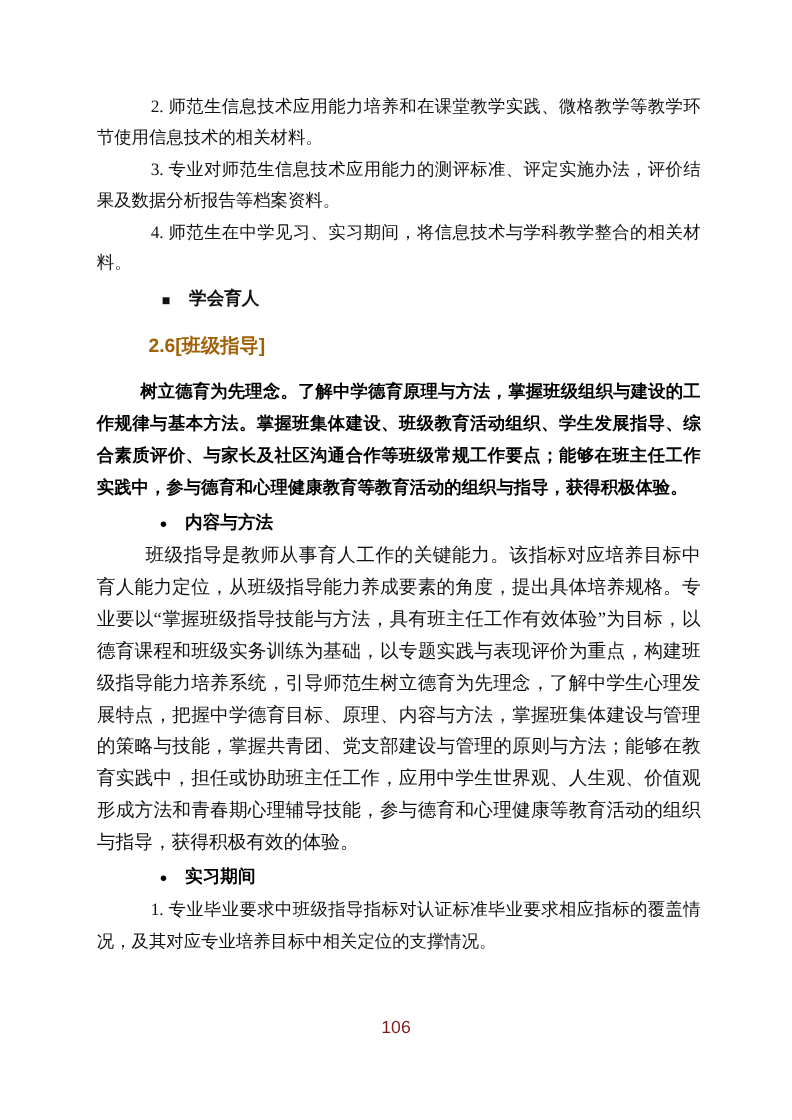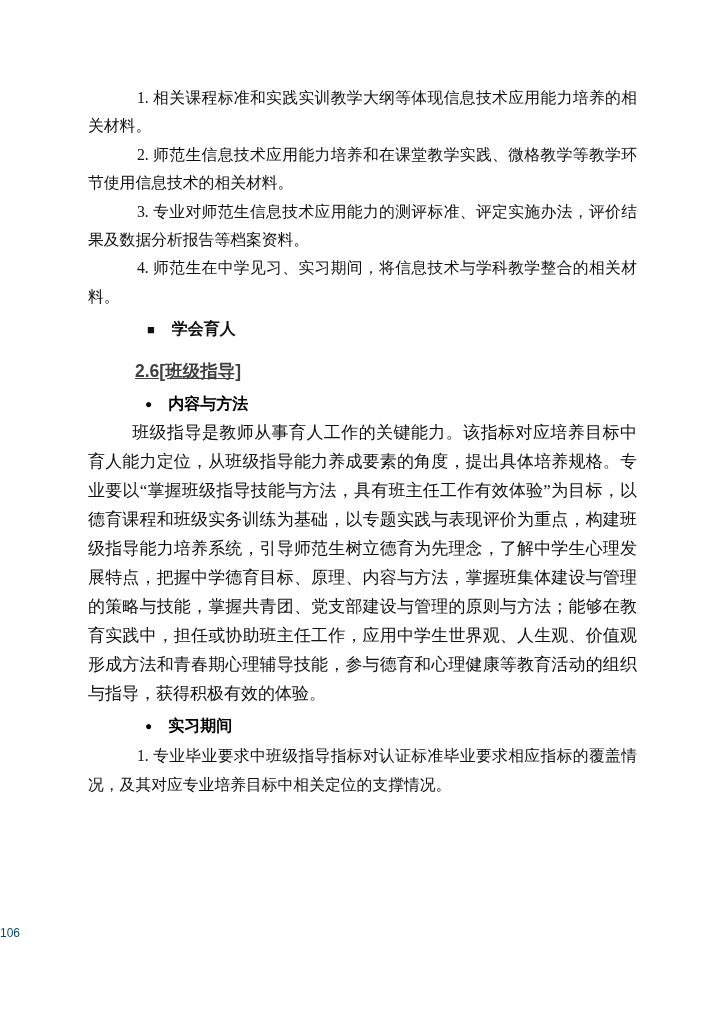--- a/index.html
+++ b/index.html
@@ -47,22 +47,21 @@
     margin-right: 17px;
     line-height: 1;
   }
   .heading {
     margin: 13px 0 0 0;
     padding-left: 47px;
     font-family: "Liberation Sans", sans-serif;
     font-weight: bold;
     font-size: 17.5px;
     line-height: 30px;
-    color: #404040;
-    text-decoration: underline;
+    color: #a16207;
   }
   .lead {
     margin-top: 13px;
     font-weight: bold;
     font-size: 15.8px;
     line-height: 29px;
     text-indent: 2.5em;
     color: #000000;
   }
   .sub-header {
@@ -90,43 +89,44 @@
     margin-top: 2px;
     font-size: 15.8px;
     line-height: 28.4px;
     text-indent: 3.1em;
   }
   .page-num {
     position: absolute;
     top: 926px;
     left: 0;
     width: 100%;
+    text-align: center;
     font-family: "Liberation Sans", sans-serif;
-    font-size: 12px;
-    color: #0c4a6e;
+    font-size: 16px;
+    color: #7f1d1d;
   }
 </style>
 </head>
 <body>
 
 <div class="page">
   <div class="content">
 
-    <p class="item">1. 相关课程标准和实践实训教学大纲等体现信息技术应用能力培养的相关材料。</p>
     <p class="item">2. 师范生信息技术应用能力培养和在课堂教学实践、微格教学等教学环节使用信息技术的相关材料。</p>
     <p class="item">3. 专业对师范生信息技术应用能力的测评标准、评定实施办法，评价结果及数据分析报告等档案资料。</p>
     <p class="item">4. 师范生在中学见习、实习期间，将信息技术与学科教学整合的相关材料。</p>
 
     <div class="marker-row">
       <span class="square-bullet">■</span>
       <span>学会育人</span>
     </div>
 
     <h2 class="heading">2.6[班级指导]</h2>
 
+    <p class="lead">树立德育为先理念。了解中学德育原理与方法，掌握班级组织与建设的工作规律与基本方法。掌握班集体建设、班级教育活动组织、学生发展指导、综合素质评价、与家长及社区沟通合作等班级常规工作要点；能够在班主任工作实践中，参与德育和心理健康教育等教育活动的组织与指导，获得积极体验。</p>
 
     <div class="sub-header">
       <span class="circle-bullet">●</span>
       <span>内容与方法</span>
     </div>
 
     <p class="body-para">班级指导是教师从事育人工作的关键能力。该指标对应培养目标中育人能力定位，从班级指导能力养成要素的角度，提出具体培养规格。专业要以“掌握班级指导技能与方法，具有班主任工作有效体验”为目标，以德育课程和班级实务训练为基础，以专题实践与表现评价为重点，构建班级指导能力培养系统，引导师范生树立德育为先理念，了解中学生心理发展特点，把握中学德育目标、原理、内容与方法，掌握班集体建设与管理的策略与技能，掌握共青团、党支部建设与管理的原则与方法；能够在教育实践中，担任或协助班主任工作，应用中学生世界观、人生观、价值观形成方法和青春期心理辅导技能，参与德育和心理健康等教育活动的组织与指导，获得积极有效的体验。</p>
 
     <div class="sub-header">
       <span class="circle-bullet">●</span>

